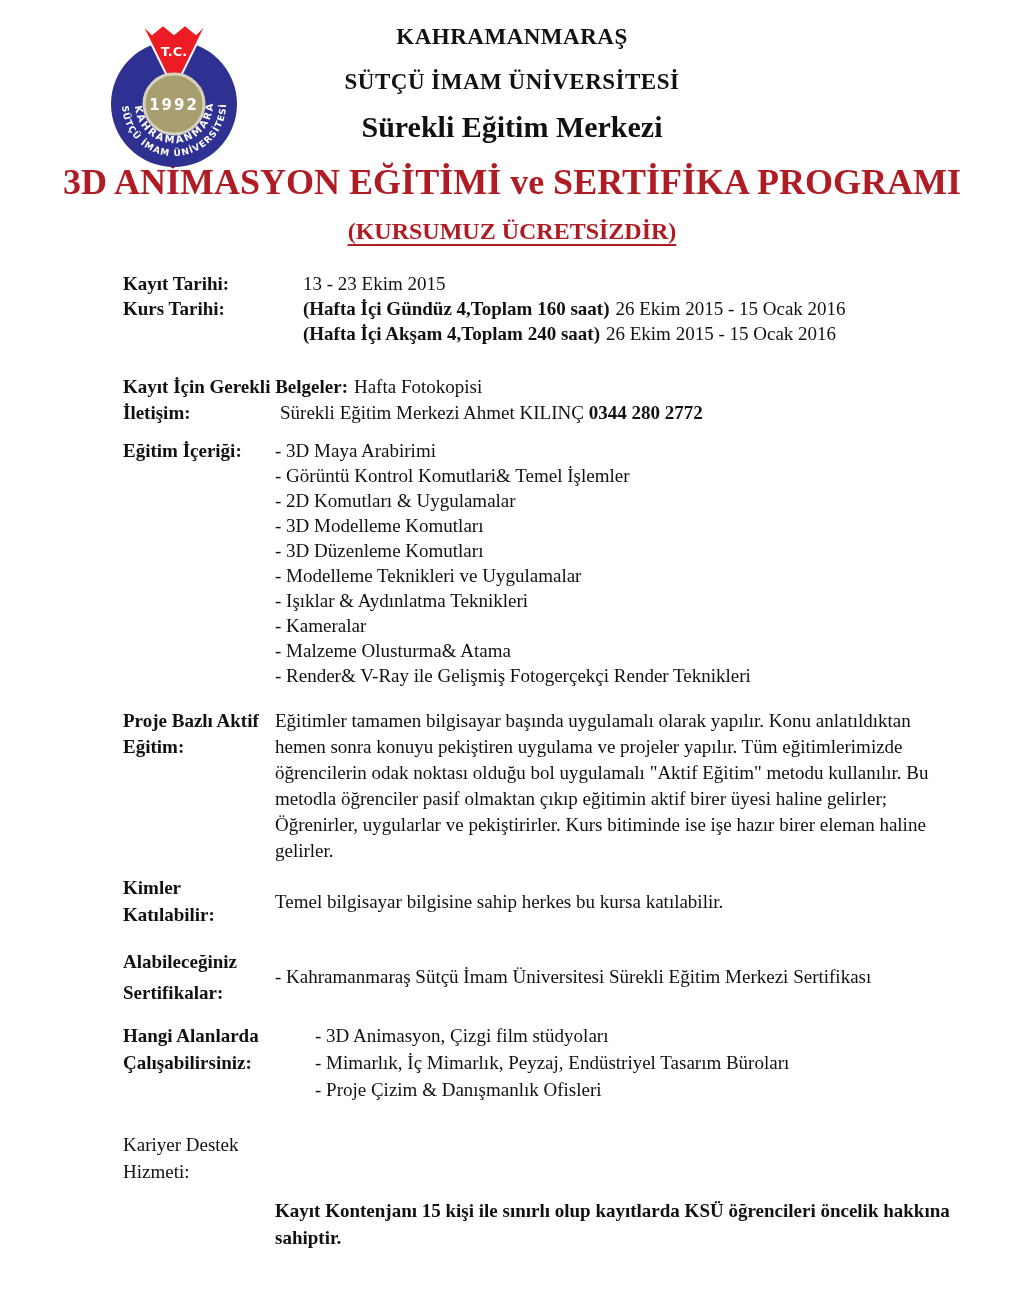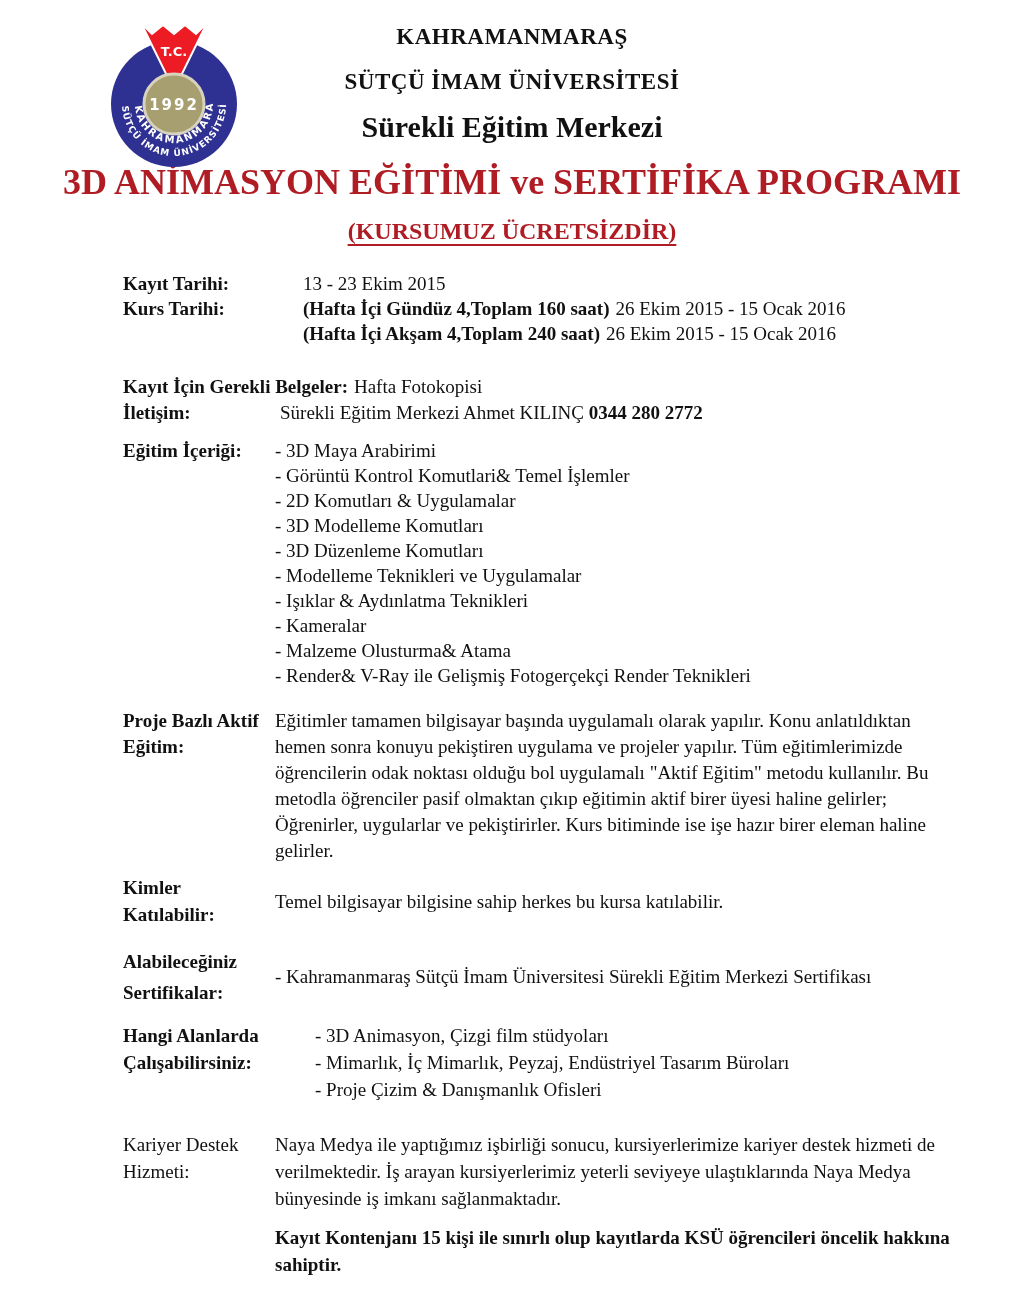--- a/index.html
+++ b/index.html
@@ -153,19 +153,18 @@
         <span style="display:block;">- Mimarlık, İç Mimarlık, Peyzaj, Endüstriyel Tasarım Büroları</span>
         <span style="display:block;">- Proje Çizim &amp; Danışmanlık Ofisleri</span>
       </span>
     </div>
 
     <div class="row sec-kariyer">
       <span class="lbl normal">
         <span>Kariyer Destek</span>
         <span>Hizmeti:</span>
       </span>
-      <span class="val">Naya Medya ile yaptığımız işbirliği sonucu, kursiyerlerimize kariyer destek hizmeti de verilmektedir. İş arayan kursiyerlerimiz yeterli seviyeye ulaştıklarında Naya Medya bünyesinde iş imkanı sağlanmaktadır.</span>
     </div>
 
     <div class="quota">Kayıt Kontenjanı 15 kişi ile sınırlı olup kayıtlarda KSÜ öğrencileri öncelik hakkına sahiptir.</div>
 
   </div>
 </div>
 
 </body></html>

